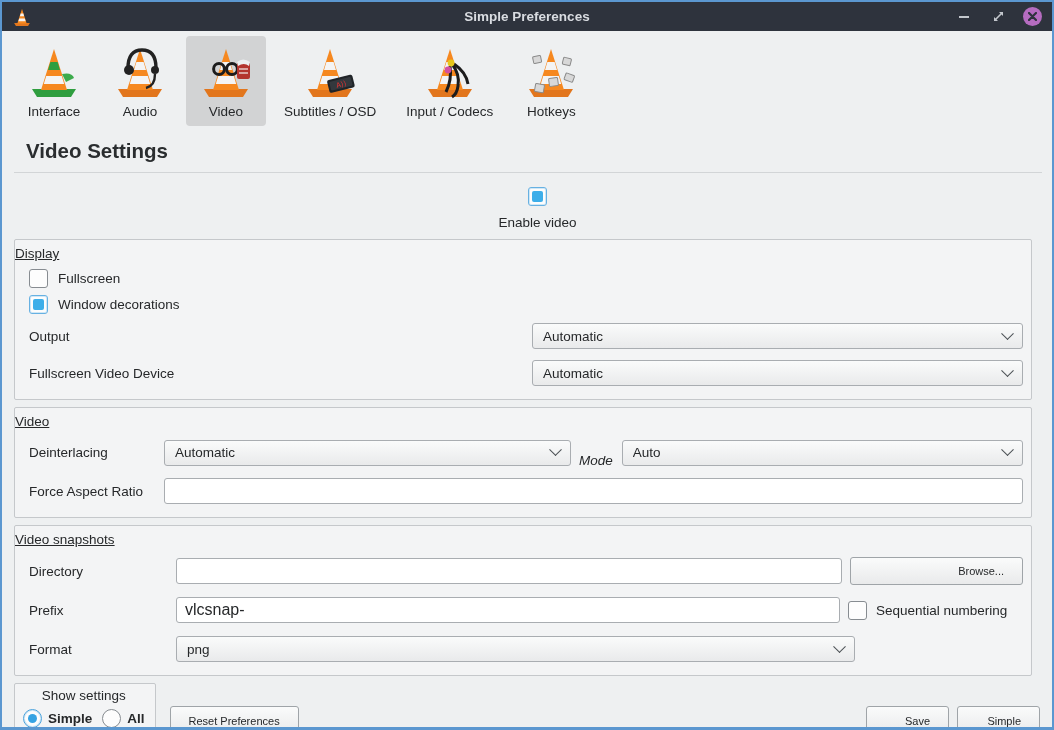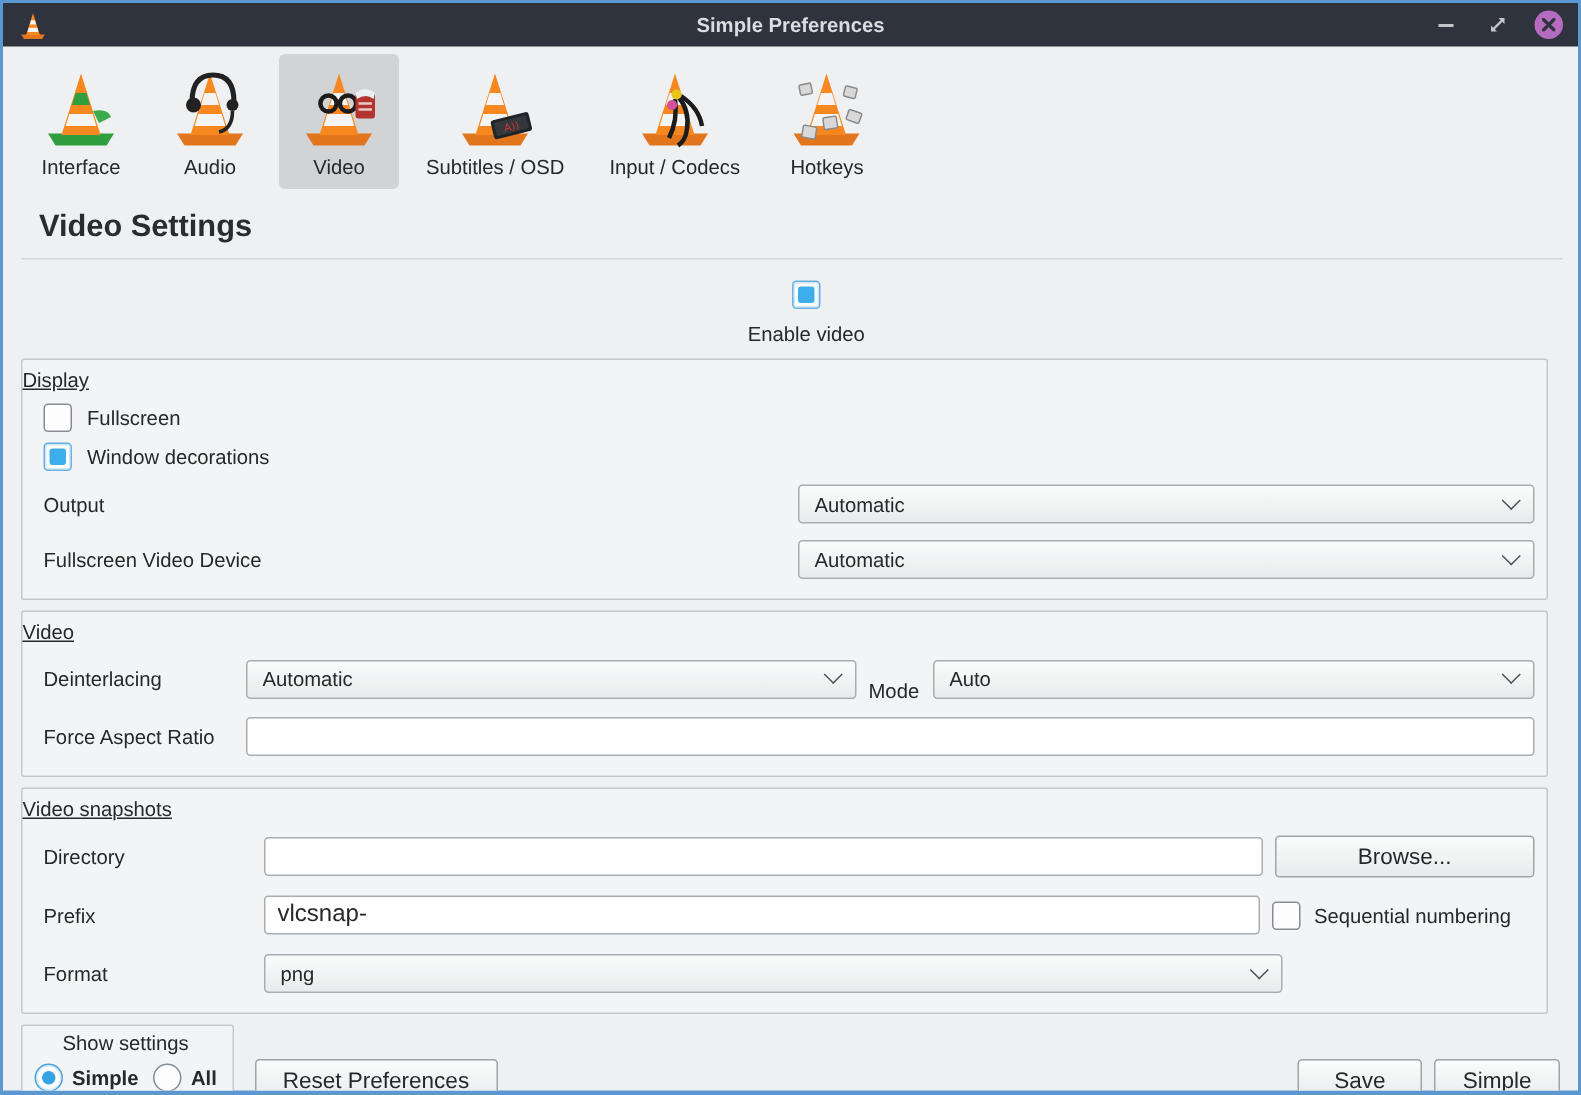--- a/index.html
+++ b/index.html
@@ -60,21 +60,21 @@
   .row .lbl { flex: 0 0 auto; }
   .check-row { padding: 4px 14px 3px 14px; gap: 10px; }
 
   
   .display-row .lbl { width: 503px; }
   .display-row .select { flex: 1; }
 
   
   .video-row1 .lbl { width: 135px; }
   .video-row1 .select.deint { width: 407px; }
-  .video-row1 .mode-lbl { margin: 16px 9px 0 8px; }
+  .video-row1 .mode-lbl { margin: 16px 9px 0 8px; font-style: italic; }
   .video-row1 .select.mode { flex: 1; }
   .video-row2 .lbl { width: 135px; }
   .video-row2 .text-input { flex: 1; }
 
   
   .snap-row .lbl { width: 147px; }
   .snap-row .field-wide { width: 679px; }
   .snap-row .right-side { margin-left: 8px; flex: 1; display: flex; align-items: center; }
 
   
@@ -111,21 +111,21 @@
   .text-input {
     height: 26px; border: 1px solid #a9adb1; border-radius: 3px; background: #fff;
     font-family: "Liberation Sans", "DejaVu Sans", sans-serif; font-size: 16px;
     padding: 0 8px; color: #26282a; outline: none;
   }
 
   .btn {
     height: 28px; border: 1px solid #9fa4a8; border-radius: 3px;
     background: linear-gradient(#fafbfb, #e9eaeb);
     font-family: "Liberation Sans", "DejaVu Sans", sans-serif;
-    font-size: 15px; color: #26282a; padding: 0 18px; cursor: default;
+    font-size: 11px; color: #26282a; padding: 0 18px; cursor: default; text-align: right;
   }
   .browse-btn { width: 176px; margin-left: 8px; }
 
   
   .footer { margin-top: auto; display: flex; align-items: flex-end; padding: 0 12px 11px 12px; }
   .show-settings-box {
     border: 1px solid #c5c8cb; border-radius: 2px; background: #f3f4f5;
     padding: 4px 10px 7px 8px;
   }
   .show-settings-title { text-align: center; font-size: 13.5px; padding-bottom: 6px; }

